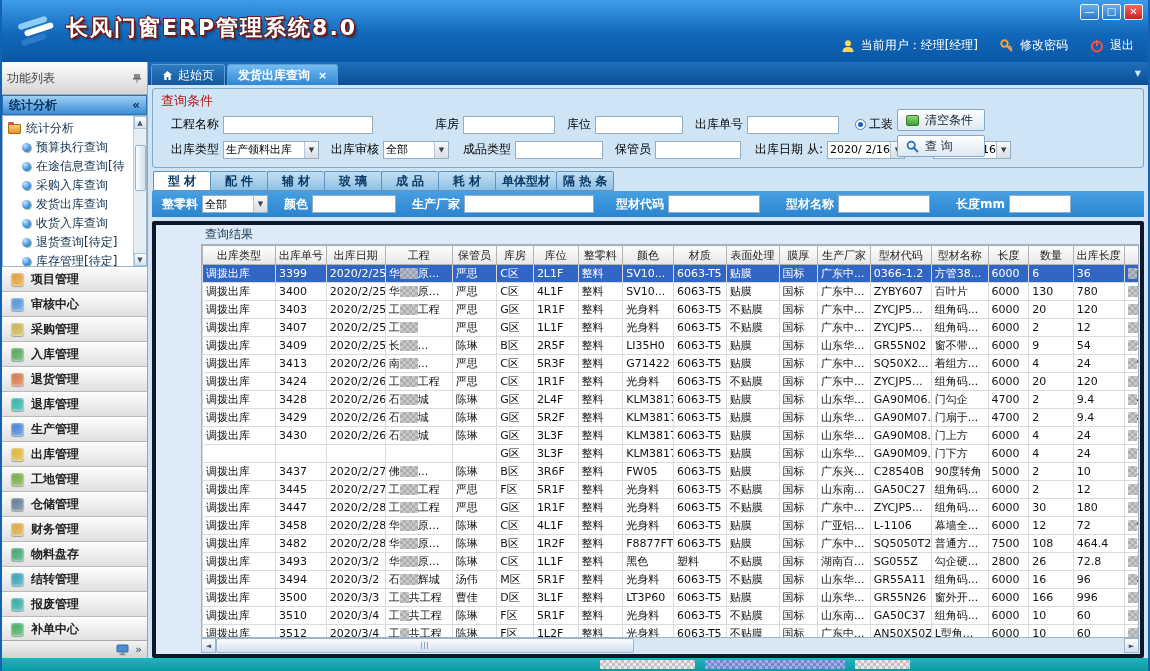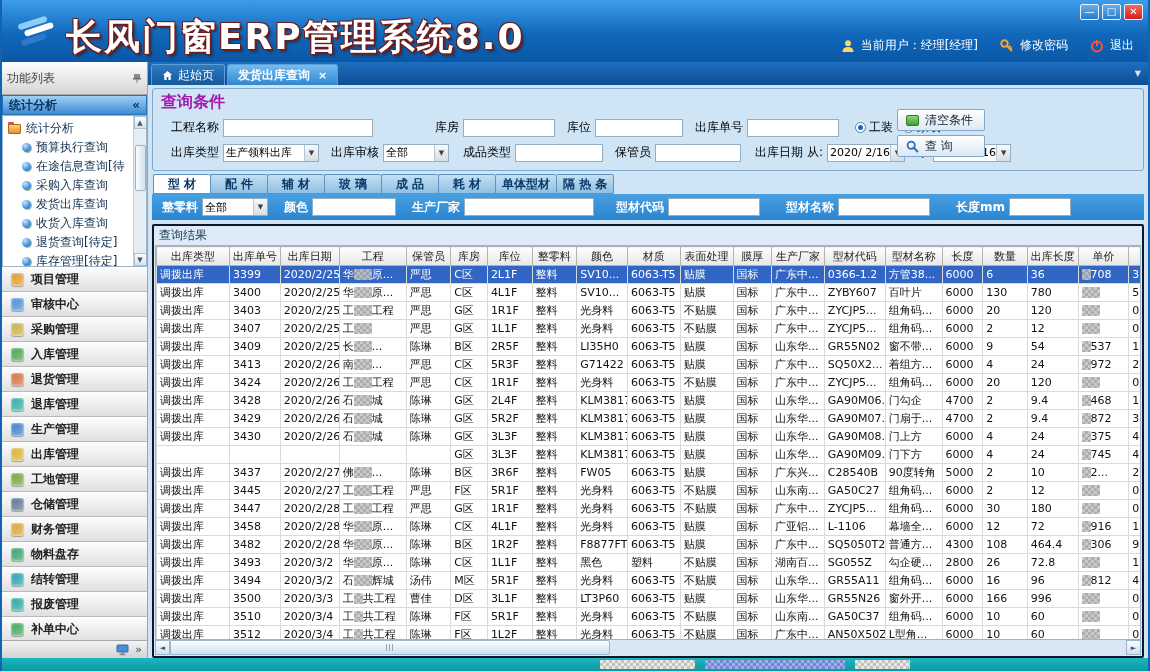--- a/index.html
+++ b/index.html
@@ -4,21 +4,21 @@
 <style>
   * { margin:0; padding:0; box-sizing:border-box; font-family:"DejaVu Sans","Liberation Sans",sans-serif; }
   html,body { overflow:hidden; background:#333; }
   body { width:1150px; height:671px; }
   .app { width:1150px; height:671px; display:flex; flex-direction:column; background:#cfe4f5;
          border-left:2px solid #1462b2; border-right:2px solid #1462b2; position:relative; }
 
   
   .titlebar { height:62px; background:linear-gradient(#3d9ceb,#1168ba 55%,#0a57a6); position:relative; flex:0 0 auto; }
   .logo { position:absolute; left:14px; top:11px; }
-  .app-title { position:absolute; left:64px; top:13px; font-size:36px; font-weight:bold; color:#fff; letter-spacing:2px;
+  .app-title { position:absolute; left:64px; top:13px; font-size:22px; font-weight:bold; color:#fff; letter-spacing:2px;
                text-shadow:2px 2px 0 #6e1d1d, -1px -1px 0 #6e1d1d, 1px -1px 0 #6e1d1d, -1px 1px 0 #6e1d1d, 3px 3px 3px rgba(0,0,0,.35); }
   .win-controls { position:absolute; right:5px; top:4px; display:flex; gap:3px; }
   .win-btn { width:19px; height:16px; background:linear-gradient(#66aeee,#2a7cc8); border:1px solid #e8f2fb; color:#fff;
              font-size:10px; line-height:14px; text-align:center; border-radius:2px; cursor:default; }
   .win-btn.close { background:linear-gradient(#f26a5a,#cf2020); }
   .userbar { position:absolute; right:14px; bottom:8px; display:flex; align-items:center; gap:6px; color:#fff; font-size:12px; }
   .userbar .gap { width:10px; }
 
   
   .body { flex:1 1 auto; display:flex; min-height:0; }
@@ -56,21 +56,21 @@
   .tab { height:21px; display:flex; align-items:center; gap:5px; padding:0 10px; margin-right:2px; font-size:12px; color:#fff;
          background:linear-gradient(#2d7ac2,#14589c); border:1px solid #5c9fd4; border-bottom:none; border-radius:3px 3px 0 0; }
   .tab.active { background:linear-gradient(#74bbf1,#2f87d2); font-weight:bold; }
   .tab-close { font-size:11px; line-height:11px; margin-left:3px; color:#fff; }
   .tabbar-arrow { position:absolute; right:7px; top:7px; color:#cfe4f5; font-size:8px; }
 
   .content { flex:1 1 auto; display:flex; flex-direction:column; padding:3px 4px 0 4px; min-height:0; }
 
   
   .query-box { border:1px solid #7fa8cc; border-radius:3px; padding:1px 6px 5px 6px; position:relative; flex:0 0 auto; }
-  .query-title { font-size:16px; color:#a21caf; padding:2px 0 2px 2px;font-weight:bold; }
+  .query-title { font-size:13px; color:#b91c1c; padding:2px 0 2px 2px; }
   .qrow { display:flex; align-items:center; height:25px; font-size:12px; color:#000; white-space:nowrap; }
   .qlabel { margin:0 4px 0 0; }
   .tbox { height:18px; border:1px solid #93afc4; background:#fff; font-size:12px; padding:0 3px; }
   .dd { height:18px; border:1px solid #93afc4; background:#fff; display:flex; align-items:center; font-size:11px; padding-left:2px; }
   .dd .dd-text { flex:1; overflow:hidden; white-space:nowrap; }
   .dd .dd-arrow { width:14px; height:16px; flex:0 0 auto; background:linear-gradient(#f8f8f8,#d8dee4); border-left:1px solid #b7c7d6;
                   font-size:7px; color:#345; display:flex; align-items:center; justify-content:center; }
   .radio { width:11px; height:11px; border-radius:50%; border:1px solid #5a7f9e; background:#fff; display:inline-flex; align-items:center; justify-content:center; margin-right:3px; }
   .radio.on::after { content:""; width:5px; height:5px; border-radius:50%; background:#1464c8; }
   .btn { position:absolute; width:88px; height:22px; display:flex; align-items:center; gap:6px; padding:0 8px; border:1px solid #7fa8cc;
@@ -86,21 +86,21 @@
   .mtab:last-child { border-right:1px solid #5f93c0; }
   .mtab.active { background:#fff; }
 
   
   .filter-bar { height:26px; flex:0 0 auto; background:linear-gradient(#48a0e2,#2a84cf); display:flex; align-items:center;
                 padding:0 10px; color:#fff; font-size:12px; font-weight:bold; white-space:nowrap; }
   .filter-bar .flabel { margin-right:4px; }
   .filter-bar .tbox, .filter-bar .dd { font-weight:normal; color:#000; }
 
   
-  .results-box { border:2px solid #0f172a; border-radius:2px; margin-top:4px; flex:1 1 auto; display:flex; flex-direction:column; min-height:0; background:#dcebf7; }
+  .results-box { border:4px solid #0f172a; border-radius:2px; margin-top:4px; flex:1 1 auto; display:flex; flex-direction:column; min-height:0; background:#dcebf7;padding-left:44px; }
   .results-title { font-size:12px; color:#15334f; padding:1px 0 1px 5px; flex:0 0 auto; }
   .grid-wrap { flex:1 1 auto; overflow:hidden; background:#fff; border:1px solid #9db4c6; margin:0 1px; min-height:0; }
   table { border-collapse:collapse; table-layout:fixed; width:1010px; }
   th { background:linear-gradient(#fdfdfd,#e7e7e7); border:1px solid #b2b2b2; font-weight:normal; font-size:11px; color:#222;
        height:19px; padding:0 2px; text-align:center; white-space:nowrap; overflow:hidden; }
   td { border:1px solid #dadada; font-size:11px; height:18px; padding:0 3px; white-space:nowrap; overflow:hidden; color:#111; background:#fff; }
   tr.selected td { background:#3166c5; color:#fff; }
   .mosaic { display:inline-block; height:11px; vertical-align:-2px; background-color:#c9c9c9;
             background-image:linear-gradient(45deg,#adadad 25%,transparent 25%,transparent 75%,#adadad 75%),
                              linear-gradient(45deg,#adadad 25%,transparent 25%,transparent 75%,#adadad 75%);
@@ -792,21 +792,21 @@
                     <td>B区</td>
                     <td>1R2F</td>
                     <td>整料</td>
                     <td>F8877FT</td>
                     <td>6063-T5</td>
                     <td>贴膜</td>
                     <td>国标</td>
                     <td>广东中...</td>
                     <td>SQ5050T20</td>
                     <td>普通方...</td>
-                    <td>4300</td>
+                    <td>7500</td>
                     <td>108</td>
                     <td>464.4</td>
                     <td><span class="mosaic" style="width:9px"></span>306</td>
                     <td>998</td>
                   </tr>
                   <tr>
                     <td>调拨出库</td>
                     <td>3493</td>
                     <td>2020/3/2</td>
                     <td>华<span class="mosaic" style="width:18px"></span>原...</td>

